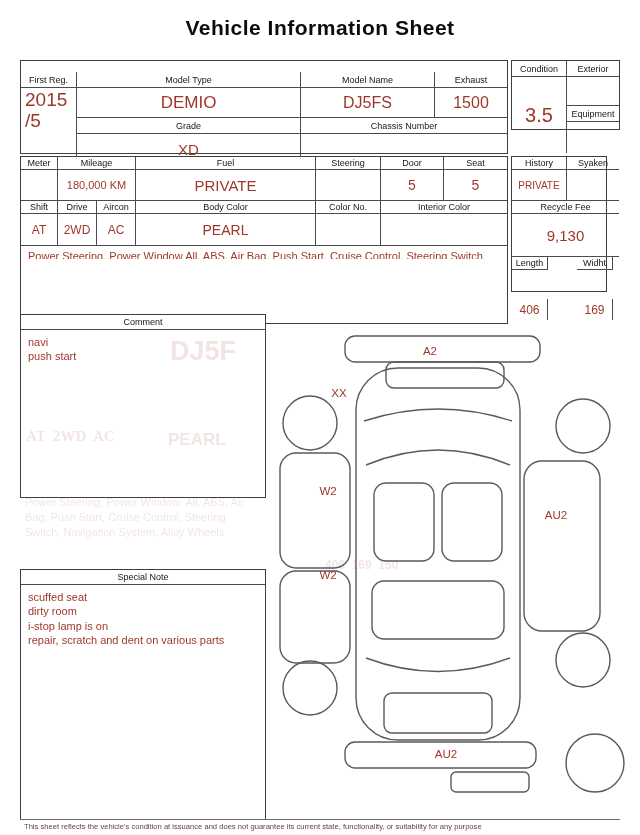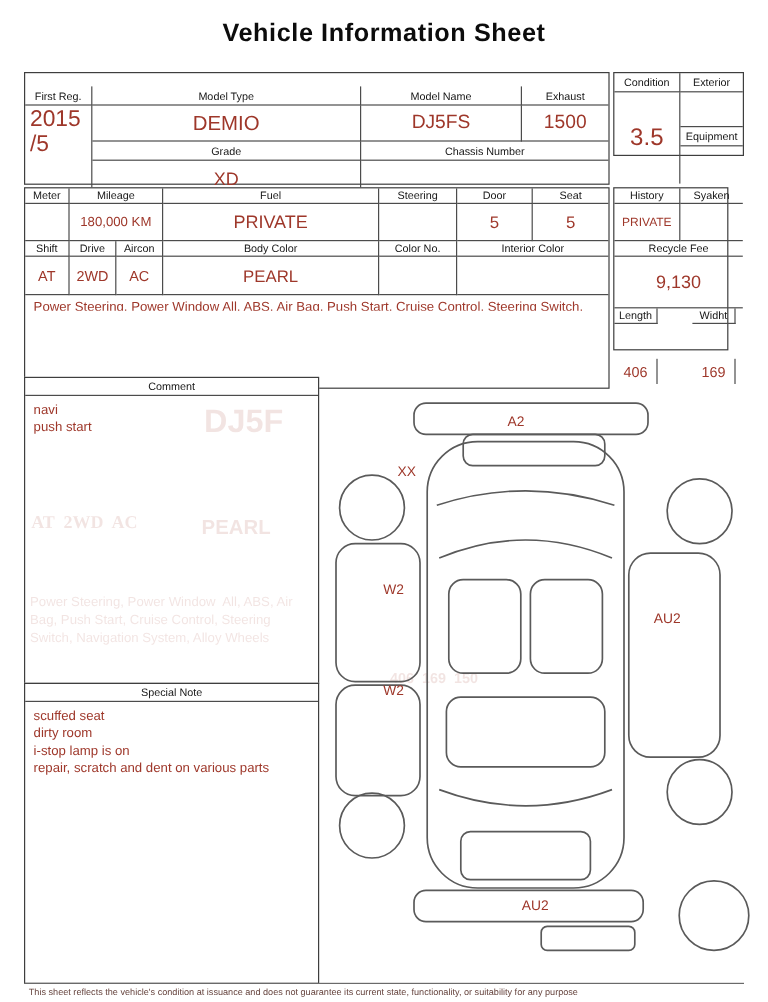--- a/index.html
+++ b/index.html
@@ -131,21 +131,21 @@
   <div class="band" style="grid-template-columns:36px 36px 35px; grid-template-rows:13px 21px;gap:29px;">
     <div class="c lbl">Length</div>
     <div class="c lbl">Widht</div>
     <div class="c lbl er">Height</div>
     <div class="c val v12 eb">406</div>
     <div class="c val v12 eb">169</div>
     <div class="c val v12 er eb">150</div>
   </div>
 </div>
 
-<div class="panel" style="left:20px; top:314px; width:246px; height:256px;">
+<div class="panel" style="left:20px; top:314px; width:246px; height:184px;">
   <div class="panel-h lbl">Comment</div>
   <div class="panel-b">navi
 push start</div>
 </div>
 
 <div class="panel" style="left:20px; top:569px; width:246px; height:251px;">
   <div class="panel-h lbl">Special Note</div>
   <div class="panel-b">scuffed seat
 dirty room
 i-stop lamp is on

